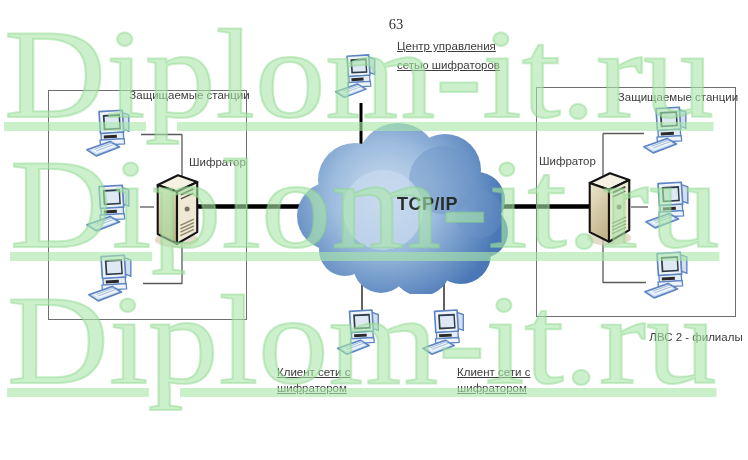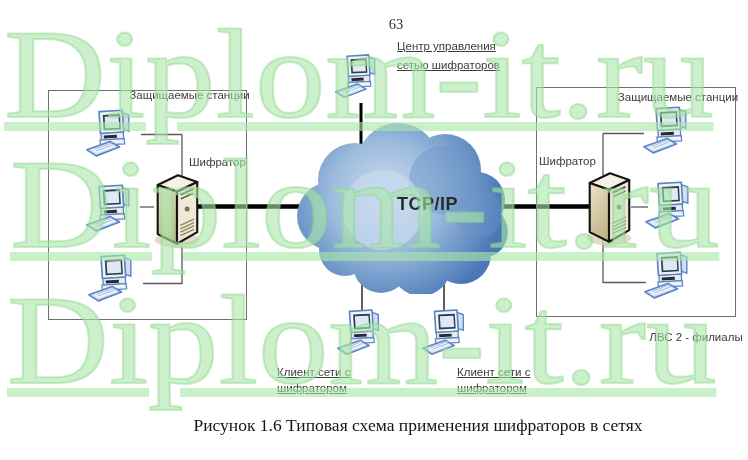--- a/index.html
+++ b/index.html
@@ -197,14 +197,13 @@
 
   <div class="dlabel pre" style="left:277px;top:365px;width:90px">Клиент сети с
 шифратором</div>
   <div class="dlabel pre" style="left:457px;top:365px;width:90px">Клиент сети с
 шифратором</div>
 
   <div class="wm r1">Diplom-it.ru</div>
   <div class="wm r2">Diplom-it.ru</div>
   <div class="wm r3">Diplom-it.ru</div>
 
-  <div class="figure-caption">Рисунок 1.6 Типовая схема применения шифраторов в сетях</div>
 </div>
 
 </body></html>

